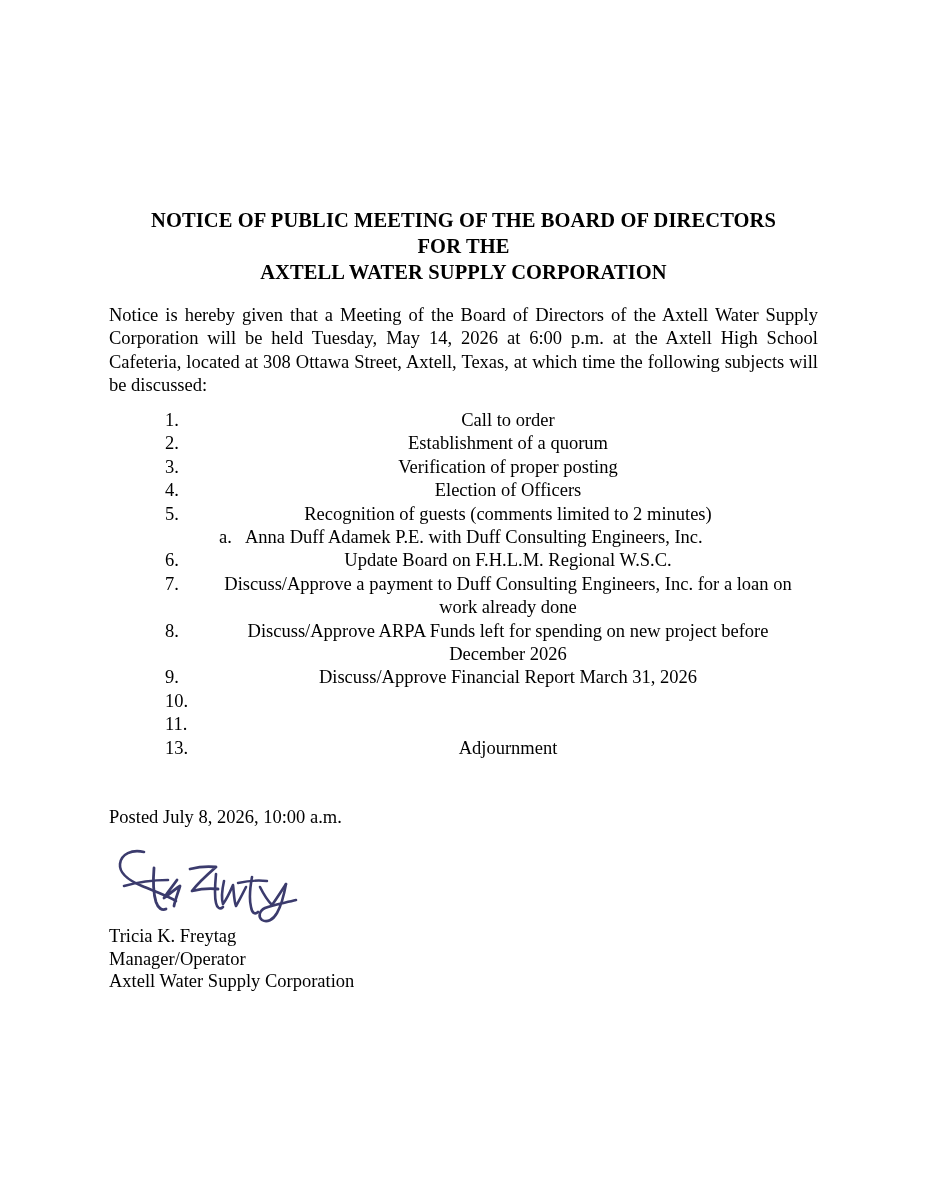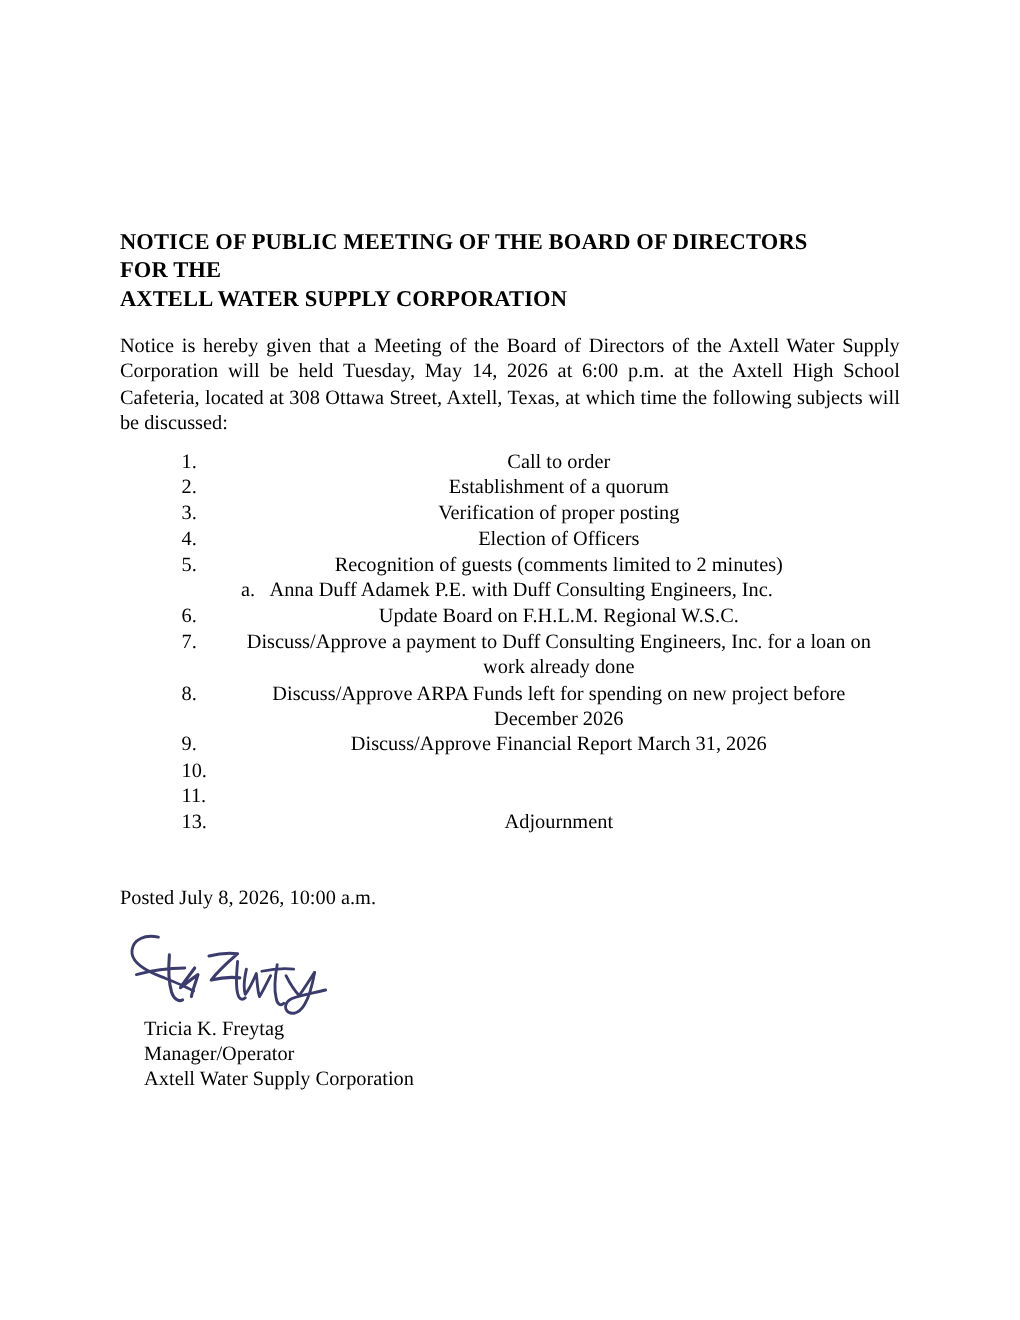--- a/index.html
+++ b/index.html
@@ -16,20 +16,21 @@
     font-family: "Liberation Serif", "DejaVu Serif", serif;
     color: #000000;
   }
 
   
   .title-block {
     position: absolute;
     left: 109px;
     top: 207px;
     width: 709px;
+    text-align: center;
   }
   .title-line {
     font-weight: bold;
     font-size: 20.5px;
     line-height: 26px;
     letter-spacing: 0.1px;
     white-space: nowrap;
   }
 
   
@@ -107,21 +108,21 @@
   }
 
   
   .sig-block {
     position: absolute;
     left: 109px;
     top: 925px;
     font-size: 18.5px;
     line-height: 22.6px;
   }
-  .sig-line { white-space: nowrap; margin-left: 22px; }
+  .sig-line { white-space: nowrap; }
 </style>
 </head>
 <body>
 
 <div class="page">
 
   <div class="title-block">
     <div class="title-line">NOTICE OF PUBLIC MEETING OF THE BOARD OF DIRECTORS</div>
     <div class="title-line">FOR THE</div>
     <div class="title-line">AXTELL WATER SUPPLY CORPORATION</div>

